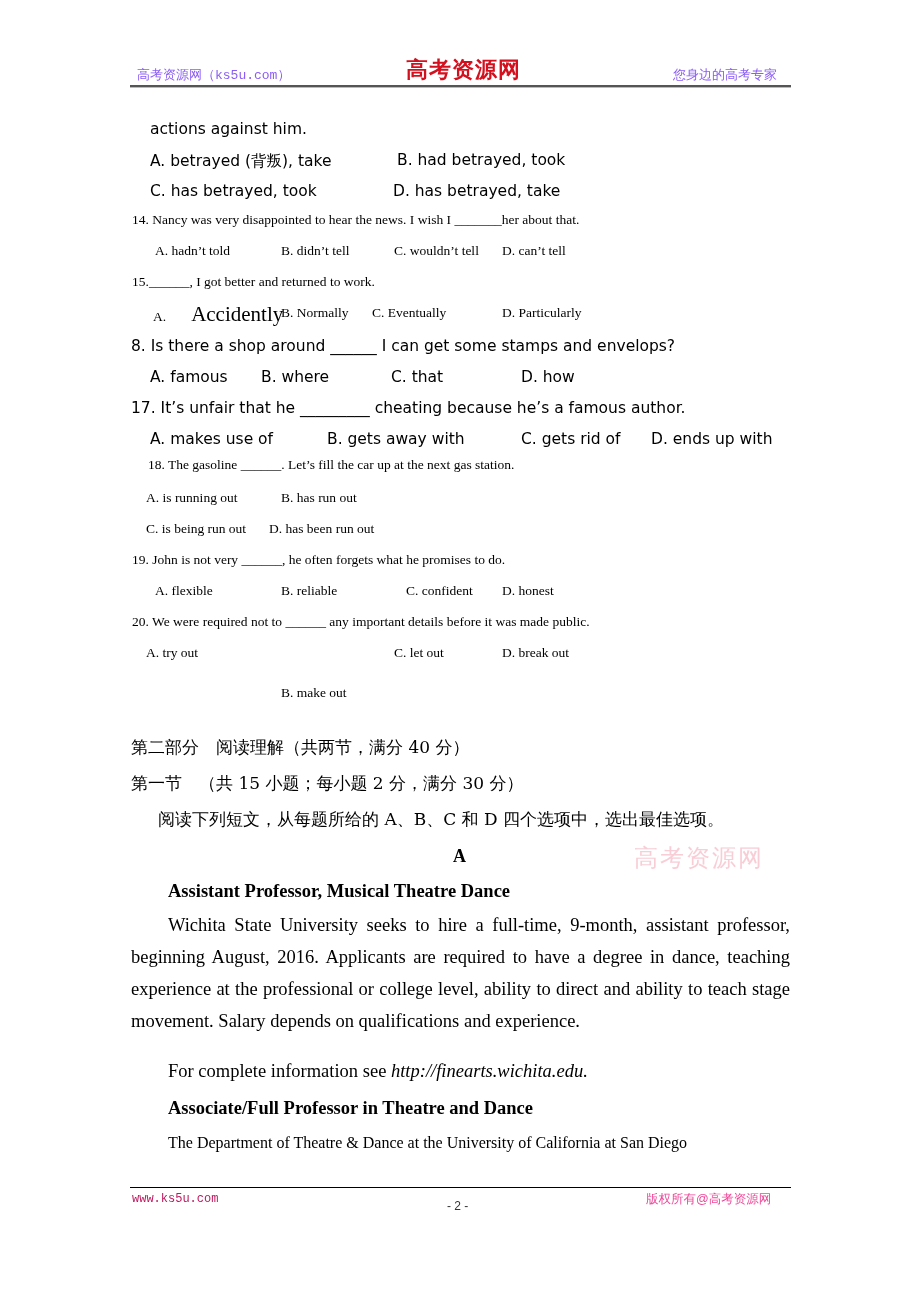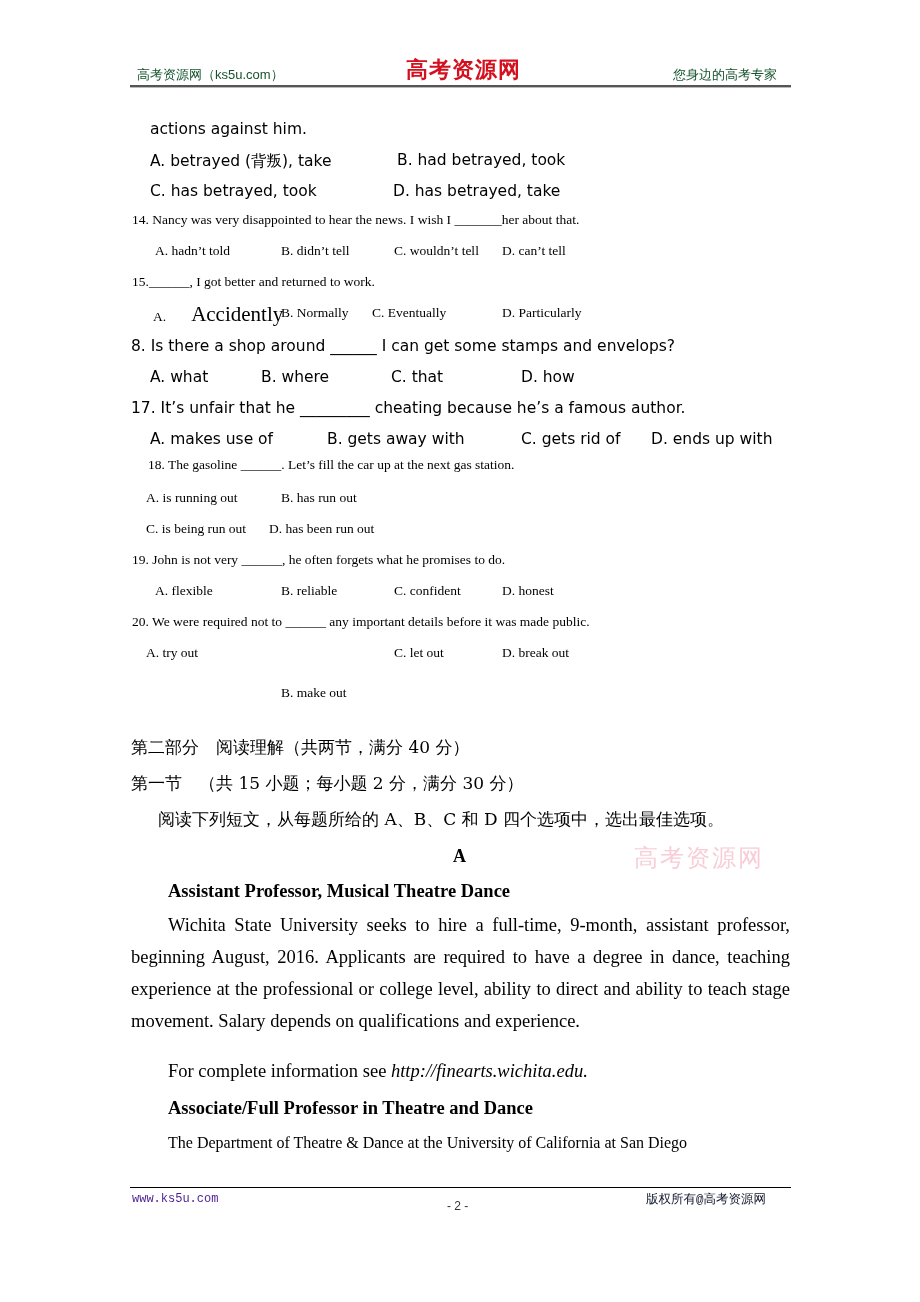--- a/index.html
+++ b/index.html
@@ -1,24 +1,24 @@
 <!DOCTYPE html>
 <html><head>
 <meta charset="utf-8">
 <style>
   html, body { margin: 0; padding: 0; background: #ffffff; }
   body { width: 920px; height: 1302px; position: relative; overflow: hidden; color: #000; }
   .abs { position: absolute; white-space: nowrap; }
   .serif { font-family: "Liberation Serif", "DejaVu Serif", serif; }
-  .hdr-left, .hdr-right { font-family: Liberation Sans, sans-serif; font-size: 13px; color: #14532d; }
+  .hdr-left, .hdr-right { font-family: Liberation Mono, monospace; font-size: 13px; color: #8b5cf6; }
   .hdr-logo { font-family: "DejaVu Serif", serif; font-size: 22px; color: #d4101e; font-weight: bold; letter-spacing: 1px; }
   .hdr-line { position: absolute; left: 130px; width: 661px; top: 85px; height: 2px; background: #555; border-bottom: 1px solid #bbb; }
   .ftr-line { position: absolute; left: 130px; width: 661px; top: 1187px; height: 1px; background: #000; }
-  .ftr-left { font-family: "Liberation Mono", monospace; font-size: 12px; color: #4c1d95; }
-  .ftr-right { font-family: Liberation Mono, monospace; font-size: 12.5px; color: #0f172a; }
+  .ftr-left { font-family: "Liberation Mono", monospace; font-size: 12px; color: #be185d; }
+  .ftr-right { font-family: Liberation Sans, sans-serif; font-size: 12.5px; color: #ec4899; }
   .ftr-page { font-family: "Liberation Sans", sans-serif; font-size: 12px; color: #333; }
   .q-sans { font-family: "DejaVu Sans", sans-serif; font-size: 15.5px; }
   .q-serif { font-family: "Liberation Serif", serif; font-size: 13.5px; }
   .big-serif { font-family: "Liberation Serif", serif; font-size: 21px; margin-left: 21px; }
   .cn { font-family: "DejaVu Serif", serif; font-size: 17px; }
   .bold { font-weight: bold; }
   .ital { font-style: italic; }
   .para { position: absolute; left: 131px; width: 659px; font-family: "Liberation Serif", serif; font-size: 18.5px; line-height: 32px; text-align: justify; text-align-last: left; }
   .para .indent { display: inline-block; width: 37px; }
   .watermark { font-family: "DejaVu Serif", serif; font-size: 24px; color: #f7c5cf; letter-spacing: 2px; opacity: 0.85; }
@@ -46,41 +46,41 @@
 <div class="abs q-serif" style="left:132px; top:274px;">15.______, I got better and returned to work.</div>
 <div class="abs" style="left:153px; top:302px;">
   <span class="q-serif">A.</span>
   <span class="big-serif">Accidently</span>
 </div>
 <div class="abs q-serif" style="left:281px; top:305px;">B. Normally</div>
 <div class="abs q-serif" style="left:372px; top:305px;">C. Eventually</div>
 <div class="abs q-serif" style="left:502px; top:305px;">D. Particularly</div>
 
 <div class="abs q-sans" style="left:131px; top:337px;">8. Is there a shop around ______ I can get some stamps and envelops?</div>
-<div class="abs q-sans" style="left:150px; top:368px;">A. what</div>
+<div class="abs q-sans" style="left:150px; top:368px;">A. famous</div>
 <div class="abs q-sans" style="left:261px; top:368px;">B. where</div>
 <div class="abs q-sans" style="left:391px; top:368px;">C. that</div>
 <div class="abs q-sans" style="left:521px; top:368px;">D. how</div>
 
 <div class="abs q-sans" style="left:131px; top:399px;">17. It’s unfair that he _________ cheating because he’s a famous author.</div>
 <div class="abs q-sans" style="left:150px; top:430px;">A. makes use of</div>
 <div class="abs q-sans" style="left:327px; top:430px;">B. gets away with</div>
 <div class="abs q-sans" style="left:521px; top:430px;">C. gets rid of</div>
 <div class="abs q-sans" style="left:651px; top:430px;">D. ends up with</div>
 
 <div class="abs q-serif" style="left:132px; top:457px;margin-left:16px;">18. The gasoline  ______. Let’s fill the car up at the next gas station.</div>
 <div class="abs q-serif" style="left:146px; top:490px;">A. is running out</div>
 <div class="abs q-serif" style="left:281px; top:490px;">B. has run out</div>
 <div class="abs q-serif" style="left:146px; top:521px;">C. is being run out</div>
 <div class="abs q-serif" style="left:269px; top:521px;">D. has been run out</div>
 
 <div class="abs q-serif" style="left:132px; top:552px;">19. John is not very  ______, he often forgets what he promises to do.</div>
 <div class="abs q-serif" style="left:155px; top:583px;">A. flexible</div>
 <div class="abs q-serif" style="left:281px; top:583px;">B. reliable</div>
-<div class="abs q-serif" style="left:394px; top:583px;">C. confident</div>
+<div class="abs q-serif" style="left:406px; top:583px;">C. confident</div>
 <div class="abs q-serif" style="left:502px; top:583px;">D. honest</div>
 
 <div class="abs q-serif" style="left:132px; top:614px;text-align:right;">20. We were required not to  ______  any important details before it was made public.</div>
 <div class="abs q-serif" style="left:146px; top:645px;">A. try out</div>
 <div class="abs q-serif" style="left:281px; top:645px;margin-top:40px;">B. make out</div>
 <div class="abs q-serif" style="left:394px; top:645px;">C. let out</div>
 <div class="abs q-serif" style="left:502px; top:645px;">D. break out</div>
 
 <div class="abs cn" style="left:131px; top:736px;">第二部分　阅读理解（共两节，满分 40 分）</div>
 <div class="abs cn" style="left:131px; top:772px;">第一节　（共 15 小题；每小题 2 分，满分 30 分）</div>

